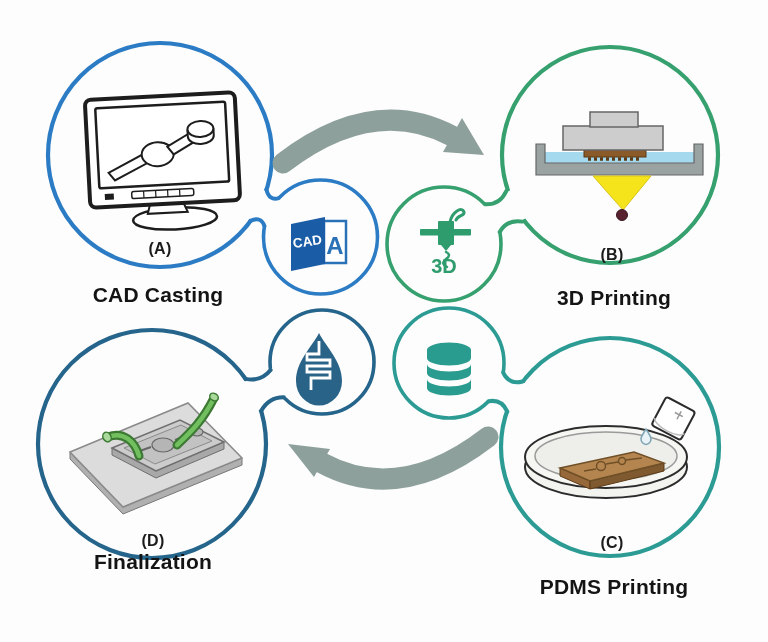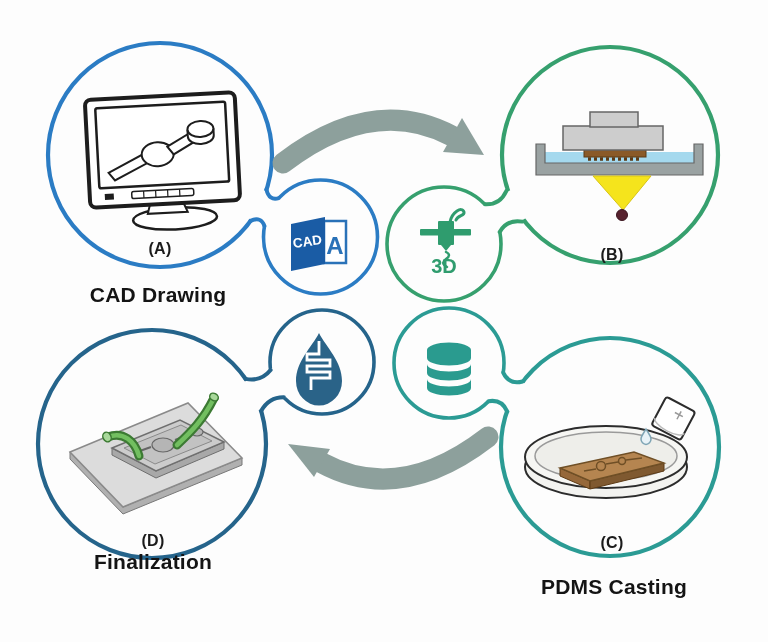--- a/index.html
+++ b/index.html
@@ -160,23 +160,24 @@
   </g>
 
   <g fill="#2a9b8f">
     <path d="M427,350 a22,7.5 0 0 1 44,0 v8 a22,7.5 0 0 1 -44,0 z"></path>
     <path d="M427,364 a22,7.5 0 0 0 44,0 v9 a22,7.5 0 0 1 -44,0 z"></path>
     <path d="M427,379 a22,7.5 0 0 0 44,0 v9 a22,7.5 0 0 1 -44,0 z"></path>
   </g>
 </svg>
 
 <div class="step-tag" style="left:160px;top:240px">(A)</div>
-<div class="step-label" style="left:158px;top:283px">CAD Drawing</div>
+<div class="step-label" style="left:158px;top:283px">CAD Casting</div>
 
 <div class="step-tag" style="left:612px;top:246px">(B)</div>
+<div class="step-label" style="left:614px;top:286px">3D Printing</div>
 
 <div class="step-tag" style="left:612px;top:534px">(C)</div>
-<div class="step-label" style="left:614px;top:575px">PDMS Casting</div>
+<div class="step-label" style="left:614px;top:575px">PDMS Printing</div>
 
 <div class="step-tag" style="left:153px;top:532px">(D)</div>
 <div class="step-label" style="left:153px;top:550px">Finalization</div>
 
 </div>
 
 </body></html>

